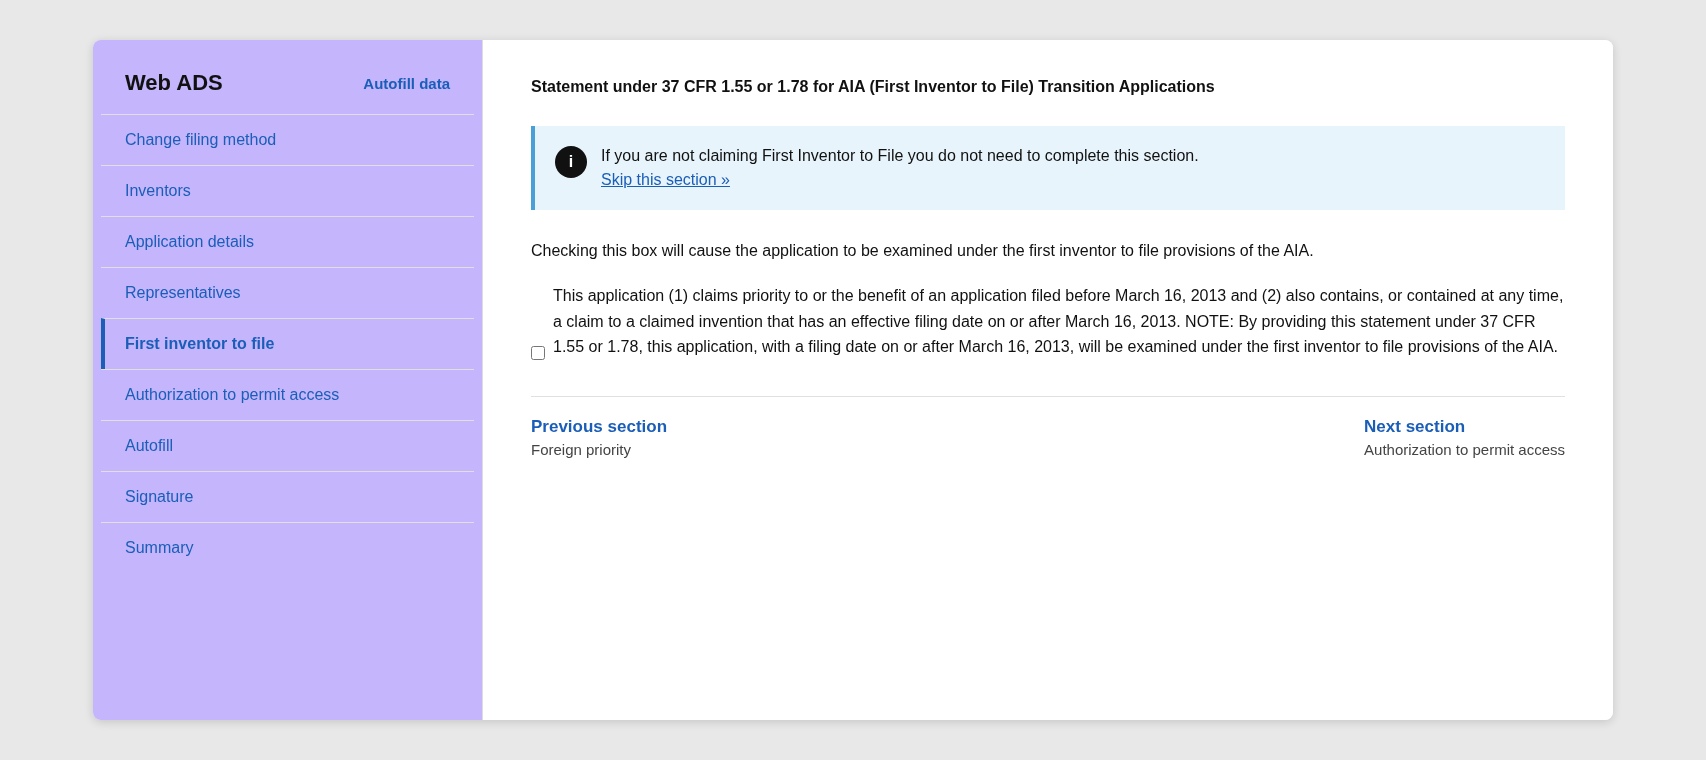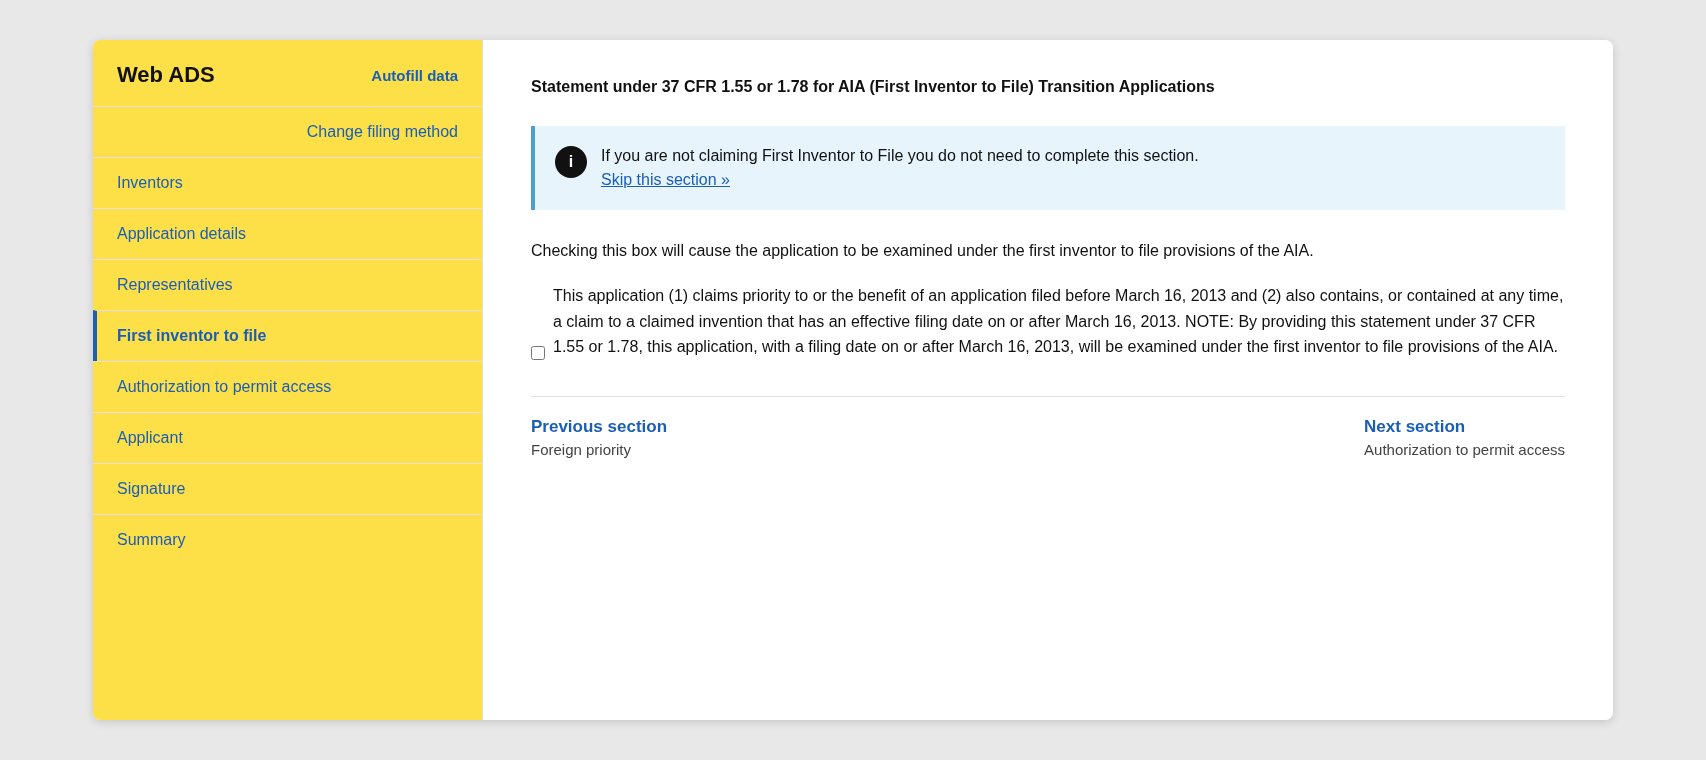--- a/index.html
+++ b/index.html
@@ -19,23 +19,23 @@
       border-radius: 8px;
       display: flex;
       overflow: hidden;
       box-shadow: 0 2px 10px rgba(0,0,0,0.15);
       min-height: 680px;
     }
     
     .sidebar {
       width: 390px;
       min-width: 390px;
-      background: #fde047;
+      background: #c4b5fd;
       border-right: 1px solid #ddd;
-      padding: 0;
+      padding: 8px;
     }
     .sidebar-header {
       display: flex;
       align-items: center;
       justify-content: space-between;
       padding: 22px 24px 18px 24px;
     }
     .sidebar-logo {
       font-size: 22px;
       font-weight: 700;
@@ -68,21 +68,20 @@
       border-left: 4px solid #1a5eb8;
     }
     .sidebar-nav li.active a {
       font-weight: 700;
       color: #1a5eb8;
       padding-left: 20px;
     }
     .sidebar-nav li.change-filing a {
       color: #1a5eb8;
       font-size: 16px;
-      text-align: right;
     }
 
     
     .main-content {
       flex: 1;
       background: #ffffff;
       padding: 36px 48px 36px 48px;
       overflow-y: auto;
     }
     .page-title {
@@ -197,21 +196,21 @@
       <li>
         <a>Representatives</a>
       </li>
       <li class="active">
         <a>First inventor to file</a>
       </li>
       <li>
         <a>Authorization to permit access</a>
       </li>
       <li>
-        <a>Applicant</a>
+        <a>Autofill</a>
       </li>
       <li>
         <a>Signature</a>
       </li>
       <li>
         <a>Summary</a>
       </li>
     </ul>
   </aside>
 

